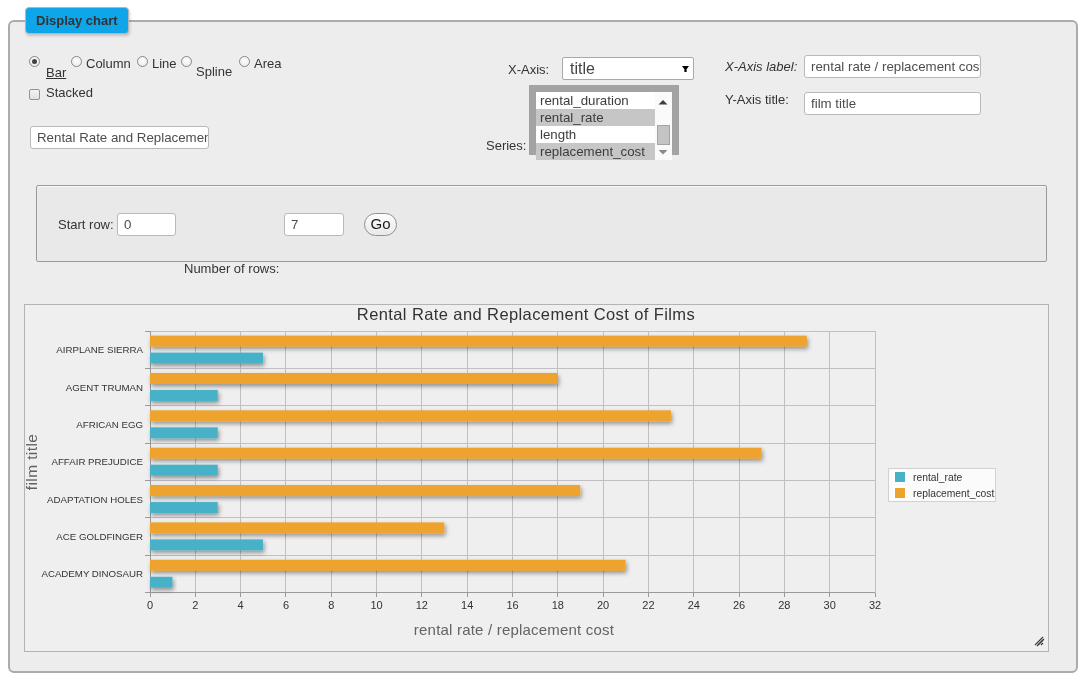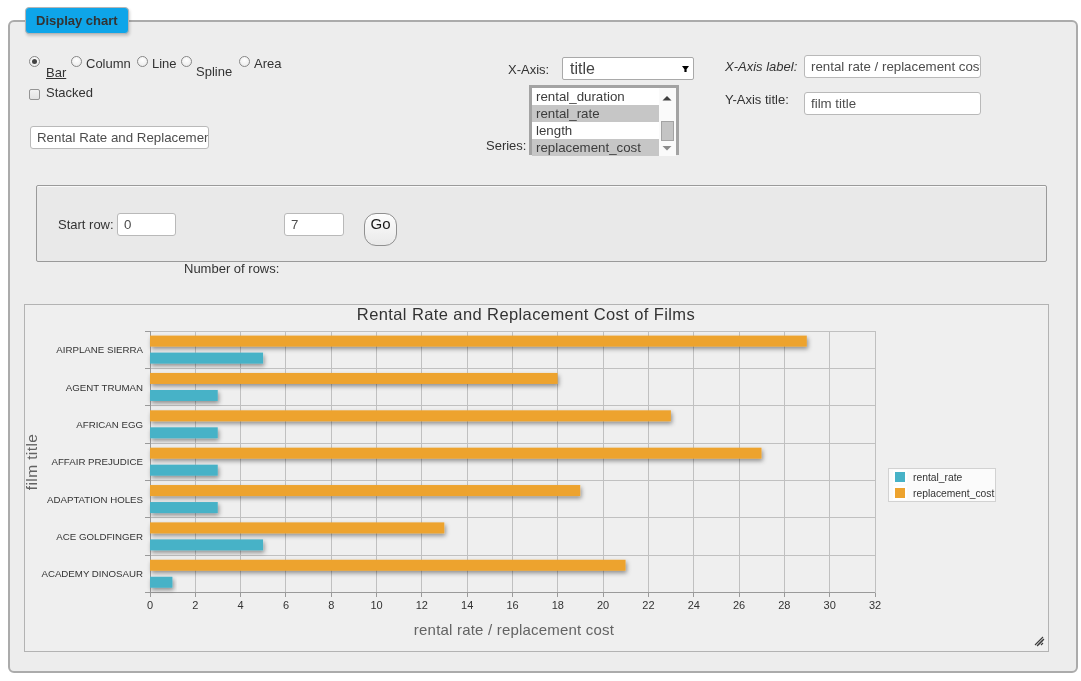--- a/index.html
+++ b/index.html
@@ -9,26 +9,26 @@
 .legendbox{position:absolute;left:25px;top:7px;height:27px;box-sizing:border-box;padding:0 10px;line-height:25px;font-size:13px;font-weight:bold;color:#333;background:#0ea5e9;border:1px solid #b5b5b5;border-radius:4px;box-shadow:1px 2px 3px rgba(0,0,0,0.18);}
 .radio{position:absolute;width:11px;height:11px;border-radius:50%;border:1px solid #878787;background:radial-gradient(circle at 50% 35%,#fff 0%,#ececec 80%,#ddd 100%);box-sizing:border-box;}
 .radio.on::after{content:"";position:absolute;left:2px;top:2px;width:5px;height:5px;border-radius:50%;background:#434343;}
 .check{position:absolute;width:11px;height:11px;border-radius:2px;border:1px solid #949494;background:linear-gradient(#f2f2f2,#e3e3e3);box-sizing:border-box;}
 .inp{position:absolute;box-sizing:border-box;height:23px;background:#fff;border:1px solid #b9b9b9;border-radius:3px;font-size:13.3px;color:#4d4d4d;line-height:21px;padding:0 6px;white-space:nowrap;overflow:hidden;}
 .panel{position:absolute;left:36px;top:185px;width:1011px;height:77px;box-sizing:border-box;background:#e9e9e9;border:1px solid #9a9a9a;border-radius:2px;box-shadow:inset 0 1px 0 rgba(255,255,255,0.7);}
 .chartpanel{position:absolute;left:24px;top:304px;width:1025px;height:348px;box-sizing:border-box;background:#efefef;border:1px solid #b3b3b3;}
 .selbox{position:absolute;left:529px;top:57px;width:132px;height:23px;box-sizing:border-box;background:#fff;border:1px solid #a9a9a9;border-radius:2px;font-size:16px;color:#444;line-height:21px;padding:0 7px;margin-left:33px;}
 .selbox .arr{position:absolute;right:4px;top:8px;width:7px;height:6px;}
 .selbox .arr svg{display:block;}
-.listbox{position:absolute;left:529px;top:85px;width:150px;height:70px;box-sizing:border-box;background:#fff;border:3px solid #a3a3a3;}
+.listbox{position:absolute;left:529px;top:85px;width:150px;height:70px;box-sizing:border-box;background:#fff;border:7px solid #a3a3a3;}
 .opt{height:17px;line-height:17px;font-size:13.3px;color:#3c3c3c;padding-left:4px;white-space:nowrap;overflow:hidden;margin-right:17px;}
 .opt.sel{background:#c6c6c6;}
 .sbar{position:absolute;right:0;top:0;width:17px;height:68px;background:#f5f5f5;}
 .sbar .thumb{position:absolute;left:2px;top:33px;width:13px;height:20px;background:#c4c4c4;border:1px solid #a3a3a3;box-sizing:border-box;}
-.gobtn{position:absolute;left:364px;top:213px;width:33px;height:33px;box-sizing:border-box;border:1px solid #909090;border-radius:12px;background:linear-gradient(#fdfdfd,#e9e9e9);font-size:15px;color:#1a1a1a;text-align:center;line-height:20px;}
+.gobtn{position:absolute;left:364px;top:213px;width:33px;height:23px;box-sizing:border-box;border:1px solid #909090;border-radius:12px;background:linear-gradient(#fdfdfd,#e9e9e9);font-size:15px;color:#1a1a1a;text-align:center;line-height:20px;}
 </style>
 </head>
 <body>
 <div class="fs"></div>
 <div class="legendbox">Display chart</div>
 
 <div class="radio on" style="left:29px;top:56px;"></div>
 <div class="lbl" style="left:46px;top:66px;text-decoration:underline;">Bar</div>
 <div class="radio" style="left:71px;top:56px;"></div>
 <div class="lbl" style="left:86px;top:57px;">Column</div>

